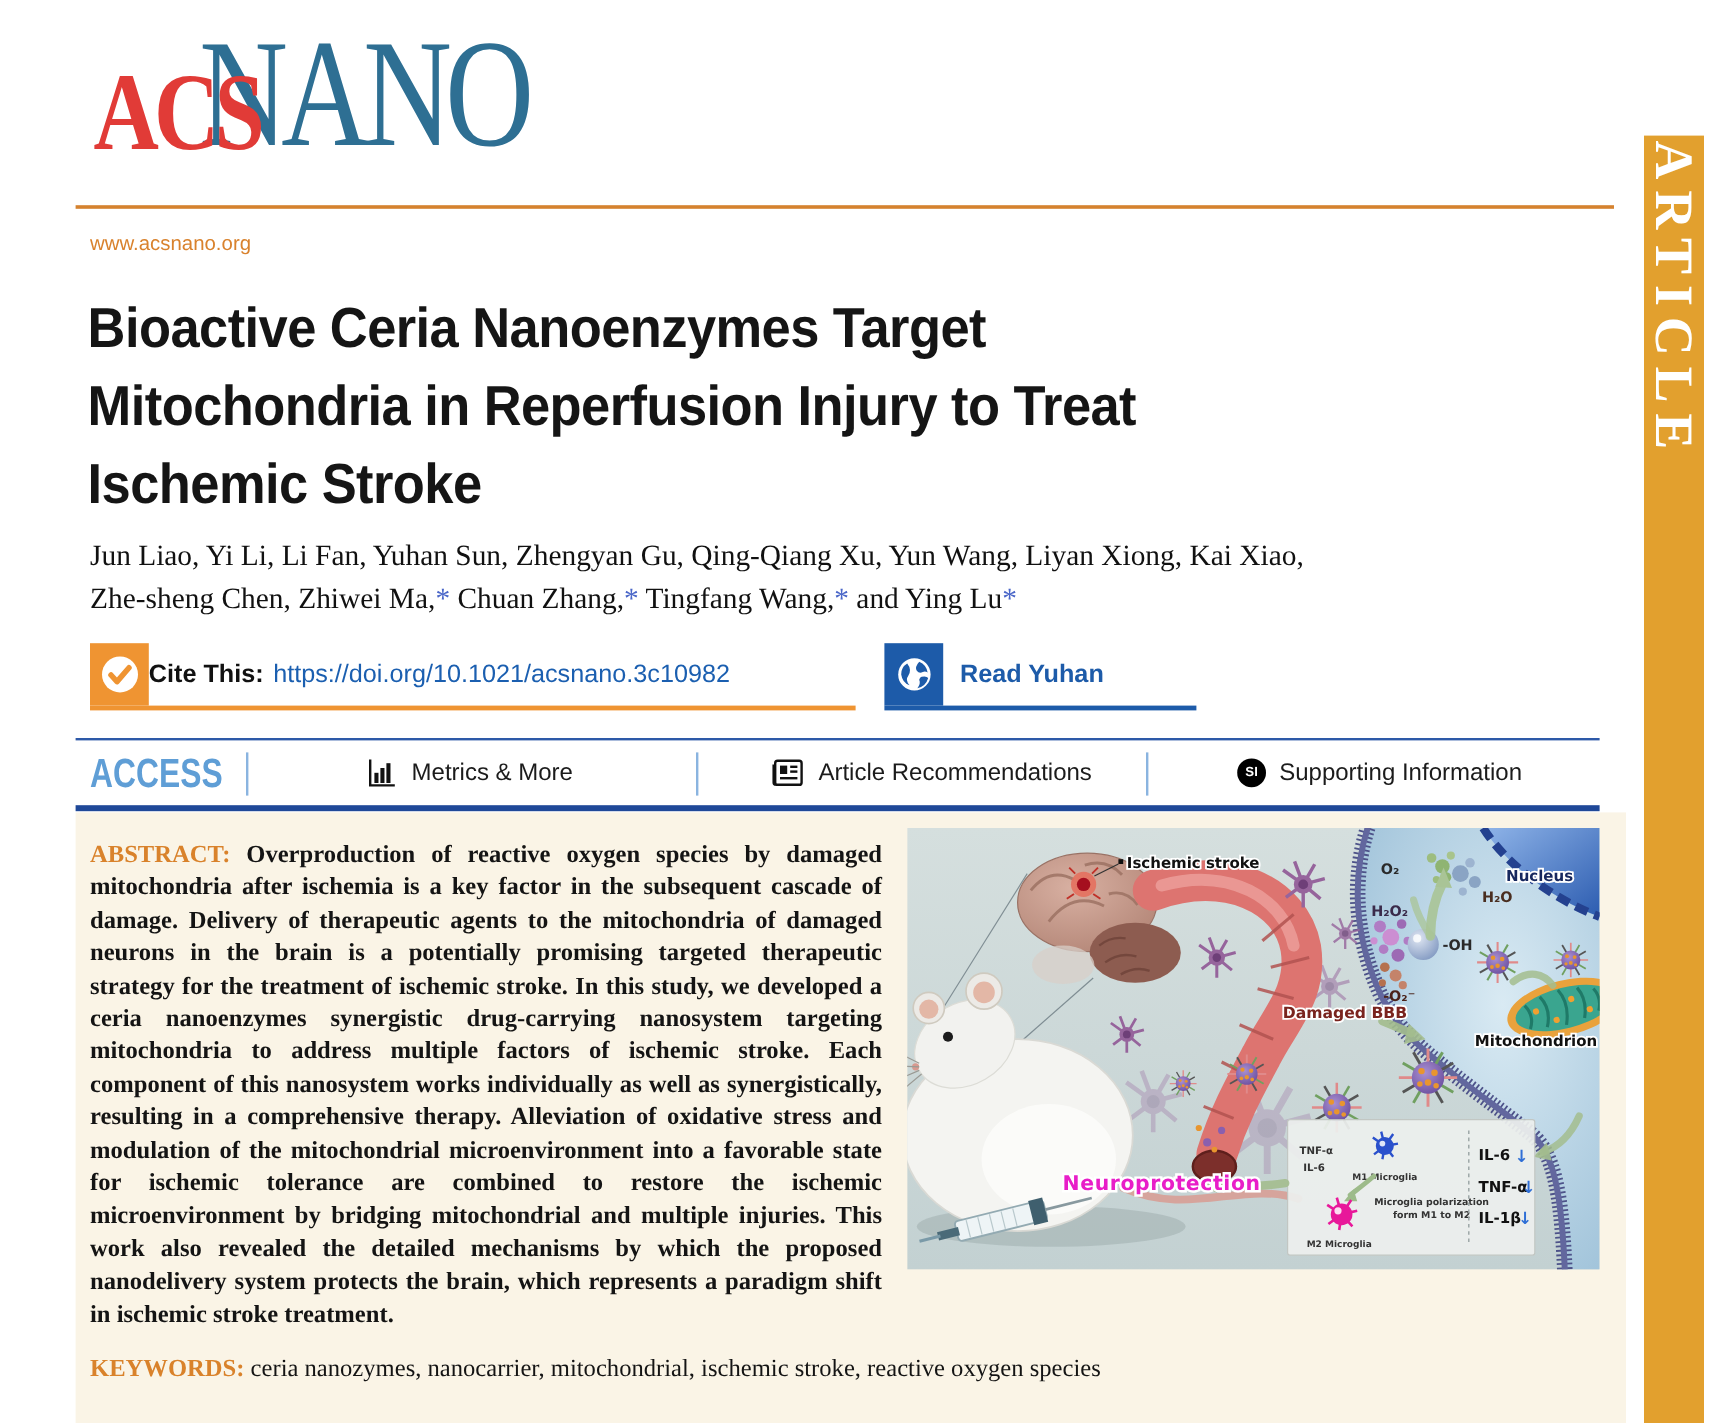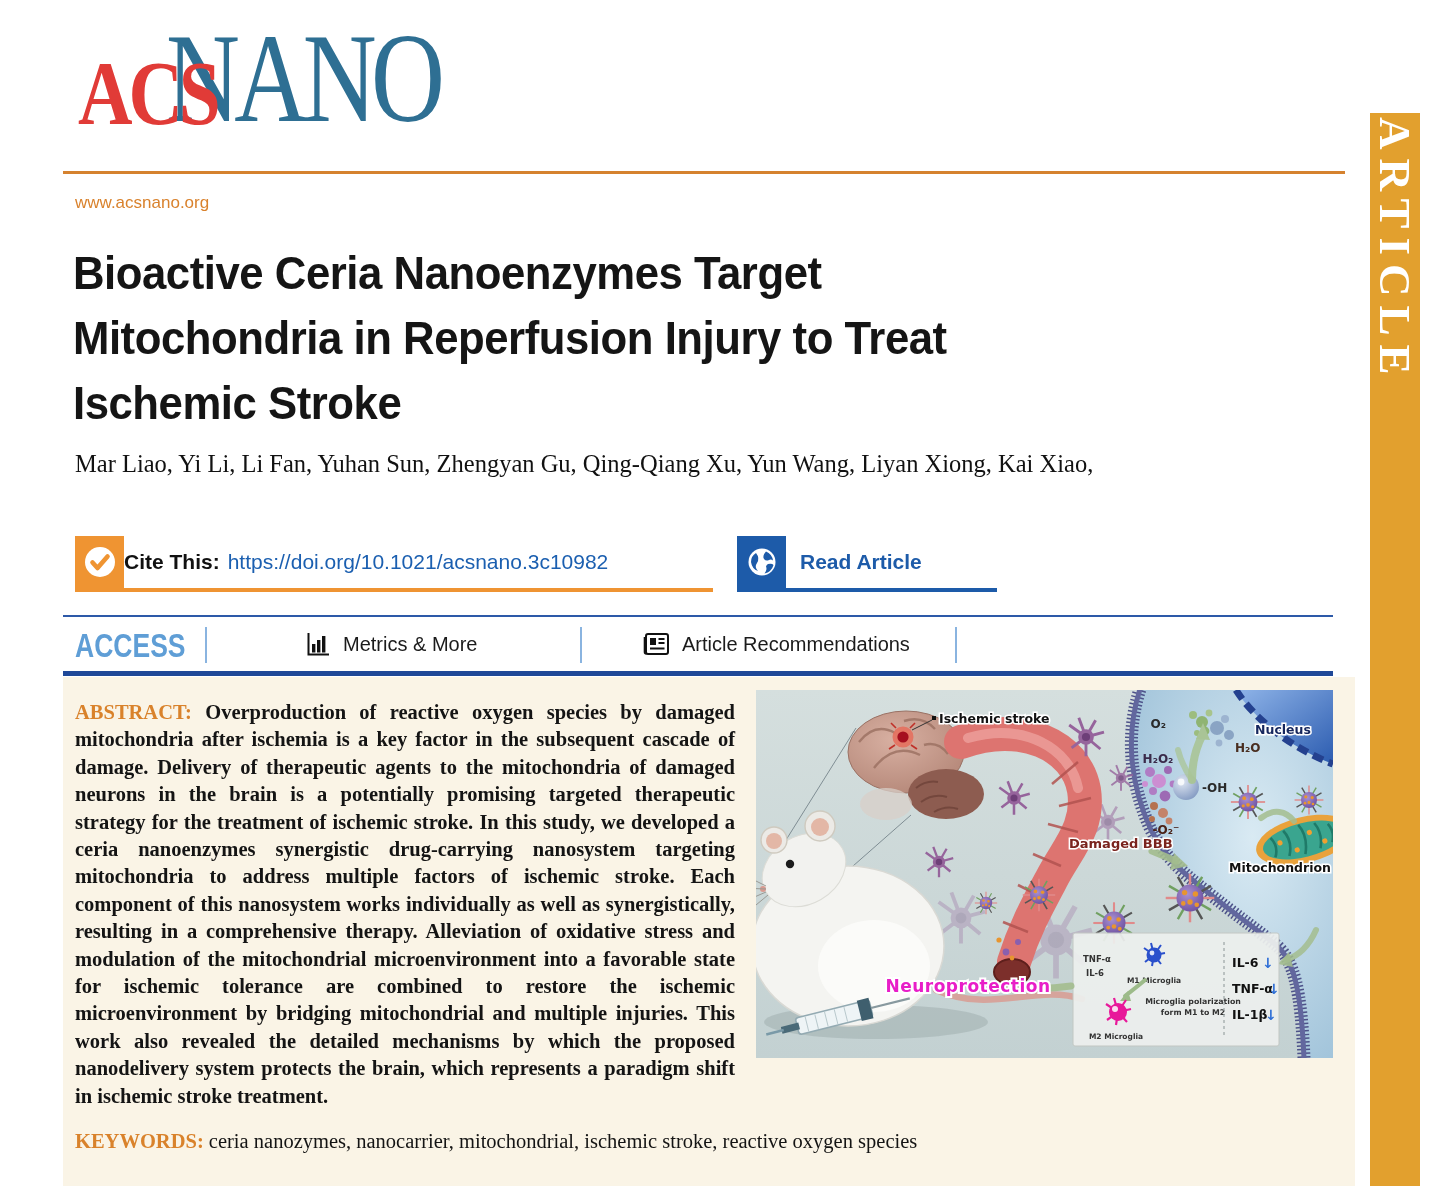--- a/index.html
+++ b/index.html
@@ -84,21 +84,22 @@
 </div>
 <div class="rule-orange"></div>
 <div class="site-url">www.acsnano.org</div>
 
 <h1 class="title">
   <span>Bioactive Ceria Nanoenzymes Target</span><br>
   <span>Mitochondria in Reperfusion Injury to Treat</span><br>
   <span>Ischemic Stroke</span>
 </h1>
 <div class="authors">
-  <span>Mar Liao, Yi Li, Li Fan, Yuhan Sun, Zhengyan Gu, Qing-Qiang Xu, Yun Wang, Liyan Xiong, Kai Xiao,</span><br>
+  <span>Jun Liao, Yi Li, Li Fan, Yuhan Sun, Zhengyan Gu, Qing-Qiang Xu, Yun Wang, Liyan Xiong, Kai Xiao,</span><br>
+  <span><span>Zhe-sheng Chen, Zhiwei Ma,</span><span class="star">*</span><span> Chuan Zhang,</span><span class="star">*</span><span> Tingfang Wang,</span><span class="star">*</span><span> and Ying Lu</span><span class="star">*</span></span>
 </div>
 
 <div class="cite-row">
   <div class="cite-block">
     <div class="cite-icon">
       <svg width="34" height="34" viewBox="0 0 34 34">
         <circle cx="17" cy="17" r="15" fill="#ffffff"></circle>
         <path d="M9.5 17.5 L14.5 23 L24.5 11.5" fill="none" stroke="#ef9432" stroke-width="4.6" stroke-linecap="round" stroke-linejoin="round"></path>
       </svg>
     </div>
@@ -107,21 +108,21 @@
   </div>
   <div class="read-block">
     <div class="read-icon">
       <svg width="32" height="32" viewBox="0 0 32 32">
         <circle cx="16" cy="16" r="13.5" fill="#ffffff"></circle>
         <path d="M10 7 q4 5 1 10 q-3 4 1 8 q-6 -2 -7 -9 q0 -6 5 -9z" fill="#1d5ba9"></path>
         <path d="M20 5.5 q6 2.5 7 9 q-2 -1.5 -4 -.5 q-3 1.5 -5 -1 q-2 -3 2 -7.5z" fill="#1d5ba9"></path>
         <path d="M22 18 q4 -1 5.5 1 q-2 7 -9 8.5 q3 -4 1.5 -7 q.5 -2 2 -2.5z" fill="#1d5ba9"></path>
       </svg>
     </div>
-    <span class="read-label">Read Article</span>
+    <span class="read-label">Read Yuhan</span>
   </div>
 </div>
 
 <div class="access-bar">
   <span class="access-word">ACCESS</span>
   <div class="ab-sep" style="left:142px"></div>
   <div class="ab-item" style="left:242px">
     <svg width="27" height="27" viewBox="0 0 27 27">
       <path d="M3.5 2 V23.5 H24" fill="none" stroke="#111" stroke-width="2"></path>
       <rect x="7" y="13" width="3.4" height="8.5" fill="#111"></rect>
@@ -136,20 +137,24 @@
       <rect x="3" y="3" width="22" height="20" rx="2" fill="none" stroke="#111" stroke-width="2"></rect>
       <path d="M1.5 6 v15 q0 2 2 2" fill="none" stroke="#111" stroke-width="1.6"></path>
       <rect x="7" y="7" width="6" height="7" fill="#111"></rect>
       <rect x="15.5" y="7" width="6" height="2" fill="#111"></rect>
       <rect x="15.5" y="11" width="6" height="2" fill="#111"></rect>
       <rect x="7" y="16.5" width="14.5" height="2" fill="#111"></rect>
     </svg>
     <span>Article Recommendations</span>
   </div>
   <div class="ab-sep" style="left:892px"></div>
+  <div class="ab-item" style="left:968px">
+    <span class="si-circle">SI</span>
+    <span>Supporting Information</span>
+  </div>
 </div>
 
 <div class="panel">
 
   <div class="ga-figure">
     <svg width="577" height="368" viewBox="0 0 577 368">
       <defs>
         <linearGradient id="bgGrad" x1="0" y1="0" x2="0" y2="1">
           <stop offset="0" stop-color="#d5dfde"></stop>
             <stop offset="1" stop-color="#c3d1d2"></stop>

